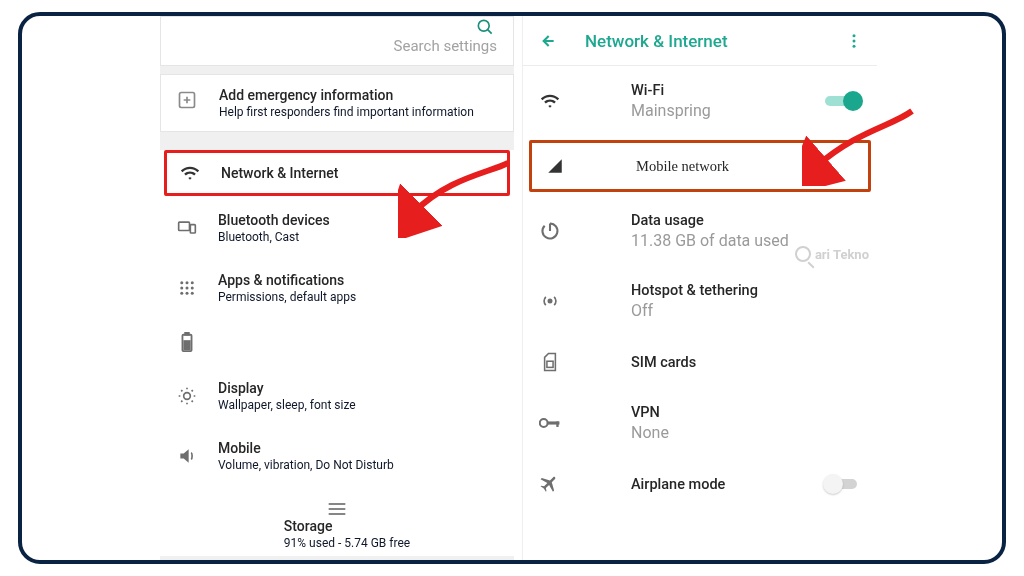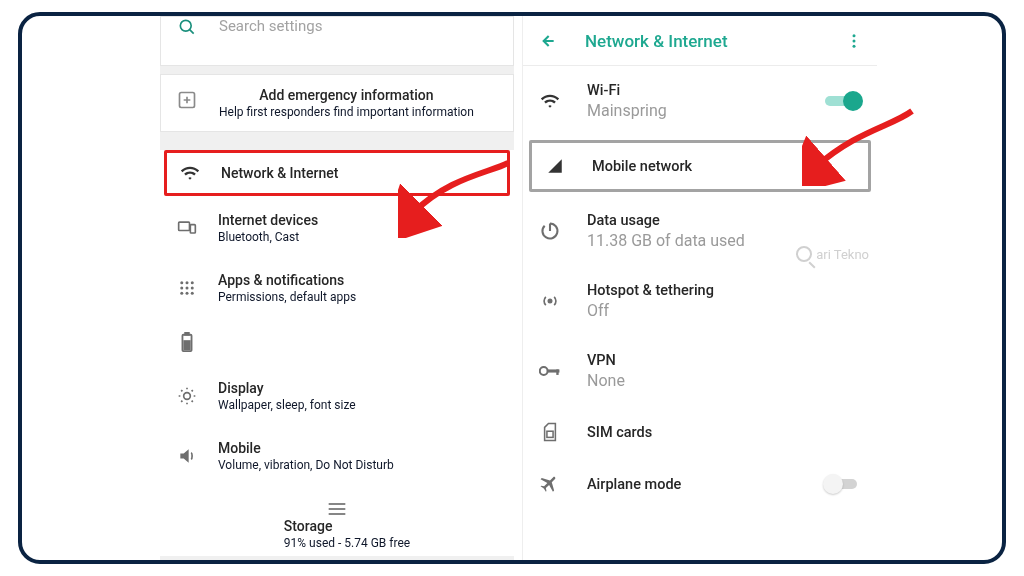--- a/index.html
+++ b/index.html
@@ -24,37 +24,38 @@
   }
   .panel {
     height: 100%;
     overflow: hidden;
     position: relative;
   }
   .panel-left { width: 354px; margin-left: 138px; background:#f0f0f0;}
   .panel-right { width: 355px; margin-left: 8px; background:#ffffff; border-left:1px solid #eee;}
   
   .search-card {
-    display:flex; align-items:flex-start;
+    display:flex; align-items:flex-end;
     background:#ffffff;
     border:1px solid #e5e5e5;
     height:50px;
     padding:0 16px;
+    flex-direction:column;
   }
   .search-card .icon { width:22px; text-align:center; color:#1a8f7c; }
   .search-placeholder { color:#a2a2a2; font-size:15px; margin-left:20px; }
   .emergency-card {
     margin-top:8px;
     background:#ffffff;
     border:1px solid #e5e5e5;
     padding:12px 16px;
     display:flex; align-items:flex-start;
   }
   .emergency-card .icon { width:22px; color:#8a8a8a; margin-top:3px; }
-  .emergency-card .txt { margin-left:20px;text-align:center; }
+  .emergency-card .txt { margin-left:20px; }
   .item-title { font-size:14px; color:#262626; font-weight:500; }
   .item-sub   { font-size:12px; color:#0f172a; margin-top:2px; }
   .left-list { background:#ffffff; margin-top:18px; }
   .list-row {
     display:flex; align-items:center;
     padding:14px 16px;
     background:#ffffff;
   }
   .list-row .icon { width:22px; color:#6e6e6e; display:flex; justify-content:center; }
   .list-row .txt  { margin-left:20px; flex:1; }
@@ -71,45 +72,47 @@
     padding:0 14px;
     border-bottom:1px solid #ececec;
   }
   .r-header .back { color:#1ea890; width:22px; }
   .r-header .title { color:#1ea890; font-size:17px; font-weight:500; margin-left:26px; flex:1;}
   .r-header .dots { color:#1ea890; }
   .r-row {
     display:flex; align-items:center;
     padding:16px 16px;
     background:#ffffff;
+    gap:44px;
   }
   .r-row .icon { width:22px; color:#6e6e6e; display:flex; justify-content:center;}
   .r-row .txt  { margin-left:26px; flex:1;}
   .r-title { font-size:14.5px; color:#262626; font-weight:500;}
   .r-sub   { font-size:16px; color:#9a9a9a; margin-top:2px;}
   .toggle-on {
     width:36px; height:20px; position:relative;
   }
   .toggle-on .track{ position:absolute; left:0; top:5px; width:32px;height:10px;border-radius:6px;background:#9fe0d4;}
   .toggle-on .knob { position:absolute; right:-2px; top:0; width:20px;height:20px;border-radius:50%;background:#1aa78d;}
   .toggle-off {
     width:36px; height:20px; position:relative;
   }
   .toggle-off .track{ position:absolute; left:0; top:5px; width:32px;height:10px;border-radius:6px;background:#d3d3d3;}
   .toggle-off .knob { position:absolute; left:-2px; top:0; width:20px;height:20px;border-radius:50%;background:#f4f4f4; box-shadow:0 1px 2px rgba(0,0,0,.2);}
   .highlight-red-r {
-    border:3px solid #a3a3a3;
+    border:3px solid #c2410c;
     border-radius:2px;
     margin:4px 6px 4px 6px;
     padding:14px 12px;
+    font-family:Liberation Serif, serif;
   }
   svg { display:block; }
   .watermark {
     position:absolute; right:8px; top:230px;
-    color:#d0d0d0; font-size:13px; font-weight:400;
+    color:#d0d0d0; font-size:13px; font-weight:700;
     display:flex; align-items:center; gap:4px;
     pointer-events:none;
   }
   .watermark .mag {
     width:16px;height:16px;border:2px solid #d0d0d0;border-radius:50%;position:relative;
   }
   .watermark .mag::after{content:"";position:absolute;right:-6px;bottom:-6px;width:8px;height:2px;background:#d0d0d0;transform:rotate(45deg);}
   
   .arrow { position:absolute; pointer-events:none; }
 </style>
@@ -159,21 +162,21 @@
         </div>
 
         <div class="list-row">
           <span class="icon">
             <svg width="20" height="20" viewBox="0 0 24 24" fill="none" stroke="#6e6e6e" stroke-width="2">
                 <rect x="2" y="5" width="13" height="10" rx="1"></rect>
                 <rect x="16" y="8" width="6" height="10" rx="1"></rect>
               </svg>
           </span>
           <div class="txt">
-            <div class="item-title">Internet devices</div>
+            <div class="item-title">Bluetooth devices</div>
             <div class="item-sub">Bluetooth, Cast</div>
           </div>
         </div>
 
         <div class="list-row">
           <span class="icon">
             <svg width="18" height="18" viewBox="0 0 24 24" fill="#6e6e6e">
                 <circle cx="5" cy="5" r="2"></circle>
                 <circle cx="12" cy="5" r="2"></circle>
                 <circle cx="19" cy="5" r="2"></circle>
@@ -309,41 +312,41 @@
             </svg>
         </span>
         <div class="txt">
           <div class="r-title">Hotspot &amp; tethering</div>
           <div class="r-sub">Off</div>
         </div>
       </div>
 
       <div class="r-row">
         <span class="icon">
+          <svg width="16" height="20" viewBox="0 0 20 26" fill="none" stroke="#6e6e6e" stroke-width="2">
+              <path d="M3 7l5-5h9v22H3V7z"></path>
+              <rect x="6" y="12" width="8" height="8"></rect>
+            </svg>
+        </span>
+        <div class="txt">
+          <div class="r-title">SIM cards</div>
+        </div>
+      </div>
+
+      <div class="r-row">
+        <span class="icon">
           <svg width="22" height="14" viewBox="0 0 28 14" fill="#6e6e6e">
               <circle cx="6" cy="7" r="5" fill="none" stroke="#6e6e6e" stroke-width="2.5"></circle>
               <rect x="10" y="5" width="16" height="4"></rect>
               <rect x="22" y="5" width="3" height="7"></rect>
             </svg>
         </span>
         <div class="txt">
           <div class="r-title">VPN</div>
           <div class="r-sub">None</div>
-        </div>
-      </div>
-
-      <div class="r-row">
-        <span class="icon">
-          <svg width="16" height="20" viewBox="0 0 20 26" fill="none" stroke="#6e6e6e" stroke-width="2">
-              <path d="M3 7l5-5h9v22H3V7z"></path>
-              <rect x="6" y="12" width="8" height="8"></rect>
-            </svg>
-        </span>
-        <div class="txt">
-          <div class="r-title">SIM cards</div>
         </div>
       </div>
 
       <div class="r-row">
         <span class="icon">
           <svg width="20" height="20" viewBox="0 0 24 24" fill="#6e6e6e">
               <path d="M21 14l-9-5V3.5c0-.8-.7-1.5-1.5-1.5S9 2.7 9 3.5V9l-9 5v2l9-2.5V19l-3 2v1l4.5-1 4.5 1v-1l-3-2v-5.5l9 2.5v-2z" transform="rotate(45 12 12)"></path>
             </svg>
         </span>
         <div class="txt">

